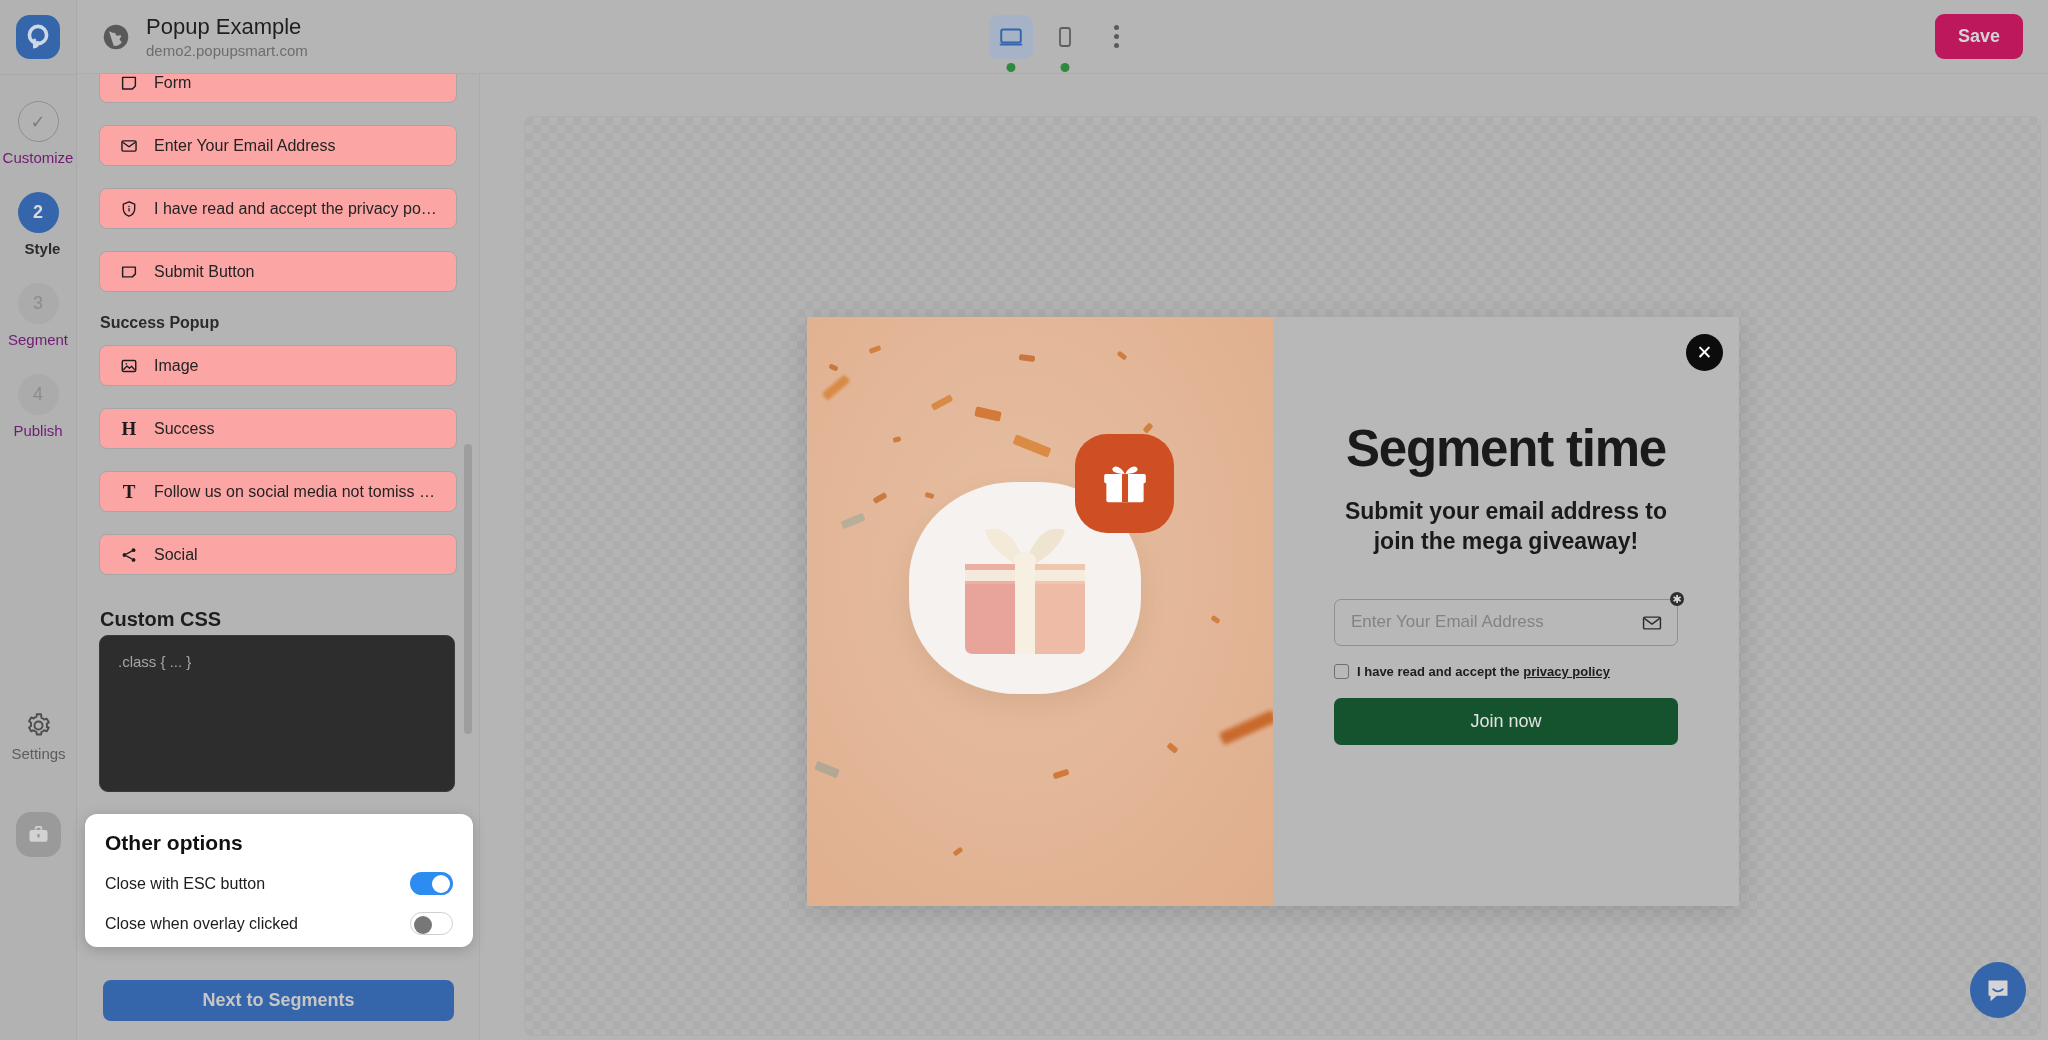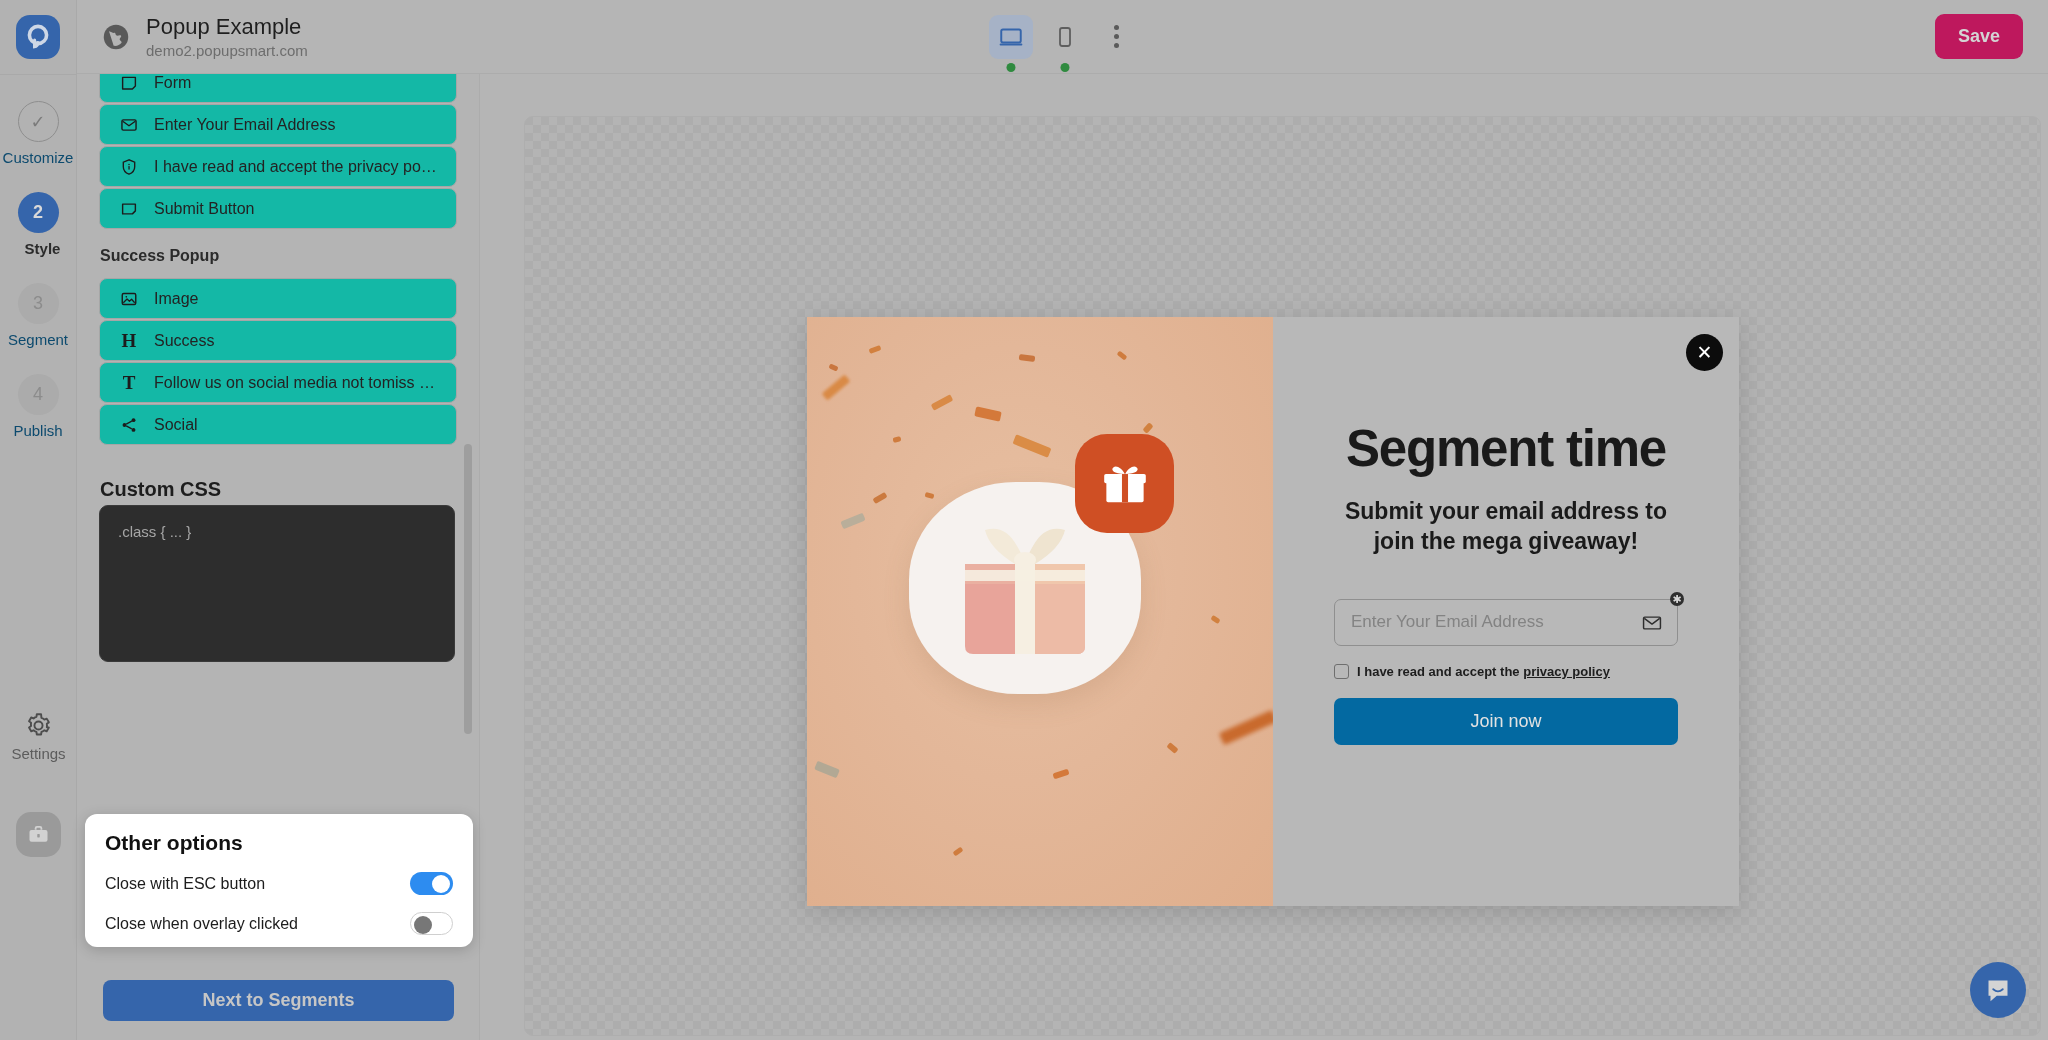--- a/index.html
+++ b/index.html
@@ -39,21 +39,21 @@
     margin-top: 26px; width: 77px;
   }
   .step-badge {
     width: 41px; height: 41px; border-radius: 50%;
     display: flex; align-items: center; justify-content: center;
     font-size: 18px;
   }
   .step-badge.done { border: 1.5px solid #8e8e8e; color: #7b7b7b; background: transparent;}
   .step-badge.active { background: #3565ab; color: #d9d9d9; font-weight: 600; }
   .step-badge.idle { background: #ababab; color: #8c8c8c; }
-  .step-label { font-size: 15px; margin-top: 7px; color: #0c4a6e; }
+  .step-label { font-size: 15px; margin-top: 7px; color: #701a75; }
   .step-label.active { color: #2b2b2b; font-weight: 700; margin-left: 9px; }
   #settings-item {
     position: absolute; bottom: 278px; left: 0; width: 77px;
     display: flex; flex-direction: column; align-items: center;
   }
   #settings-label { font-size: 15px; color: #5c5c5c; margin-top: 6px; }
   #briefcase-btn {
     position: absolute; bottom: 183px; left: 16px;
     width: 45px; height: 45px; border-radius: 15px;
     background: #9a9a9a;
@@ -103,23 +103,23 @@
   
   #editor-panel {
     position: absolute; left: 77px; top: 74px;
     width: 403px; height: 966px;
     background: #b4b4b4;
     border-right: 1px solid #acacac;
     overflow: hidden;
   }
   #panel-scroll { position: absolute; inset: 0; padding: 0 22px; }
   .layer-item {
-    height: 41px; margin-bottom: 1px;
+    height: 41px; margin-bottom: 22px;
     border: 1px solid #a6a6a6; border-radius: 8px;
-    background: #14b8a6;
+    background: #fca5a5;
     display: flex; align-items: center; padding: 0 18px;
     font-size: 16px; color: #232323;
     white-space: nowrap; overflow: hidden;
   }
   .layer-item .li-icon { width: 22px; flex: 0 0 22px; margin-right: 14px; display:flex; align-items:center; justify-content:center;}
   .layer-item .li-label { overflow: hidden; text-overflow: ellipsis; }
   .layer-item.first { margin-top: -12px; }
   .section-head {
     font-size: 16px; color: #2b2b2b; font-weight: 600;
     margin: 18px 0 13px 1px;
@@ -257,21 +257,21 @@
     margin-top: 18px; width: 344px; display: flex; align-items: center; gap: 8px;
   }
   #consent-box {
     width: 15px; height: 15px; border: 1px solid #6e6e6e; border-radius: 3px;
     background: transparent; flex: 0 0 15px; cursor: pointer;
   }
   #consent-text { font-size: 13px; color: #1d1d1d; font-weight: 600;}
   #privacy-link { text-decoration: underline; color: #1d1d1d; cursor: pointer; }
   #join-btn {
     margin-top: 19px; width: 344px; height: 47px; border-radius: 7px;
-    background: #0369a1; color: #e2e2e2; border: none; cursor: pointer;
+    background: #14532d; color: #e2e2e2; border: none; cursor: pointer;
     font-size: 18px; font-weight: 500;
     display:flex; align-items:center; justify-content:center;
   }
 
   
   #chat-bubble {
     position: absolute; right: 22px; bottom: 22px;
     width: 56px; height: 56px; border-radius: 50%;
     background: #3565ab; cursor: pointer;
     display: flex; align-items: center; justify-content: center;

